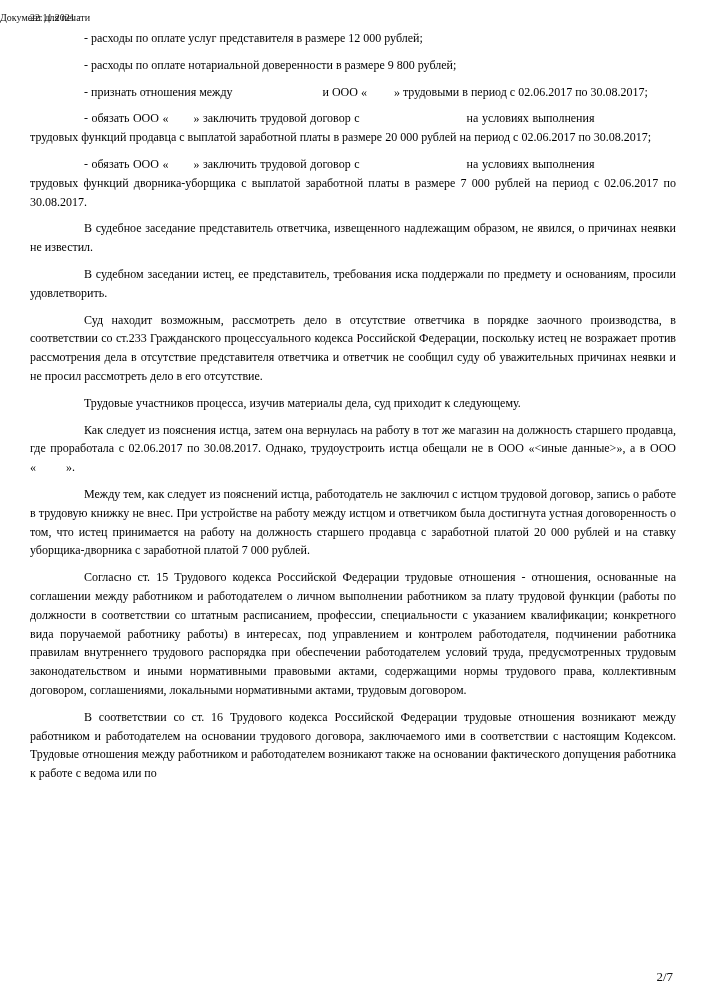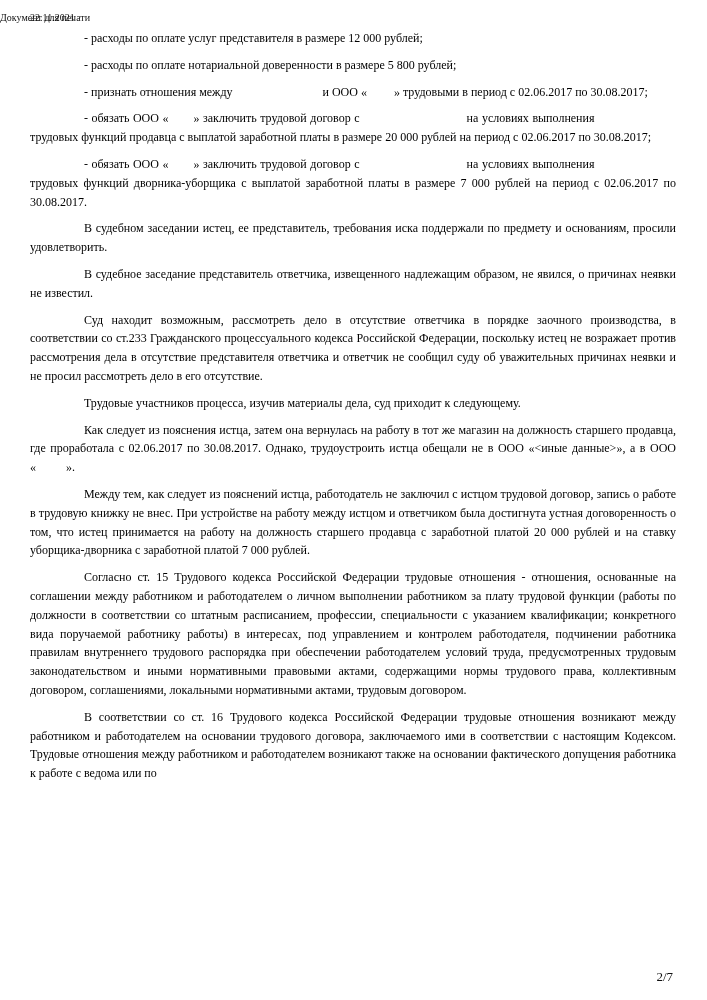--- a/index.html
+++ b/index.html
@@ -69,26 +69,26 @@
 
 <div class="page">
 
   <div class="page-header">
     <span class="print-title">Документ для печати</span>
     <span class="print-date">22.11.2021</span>
   </div>
 
   <div class="doc-body">
     <p>- расходы по оплате услуг представителя в размере 12 000 рублей;</p>
-    <p>- расходы по оплате нотариальной доверенности в размере 5 800 рублей;</p>
+    <p>- расходы по оплате нотариальной доверенности в размере 9 800 рублей;</p>
     <p>- признать отношения между &nbsp;&nbsp;&nbsp;&nbsp;&nbsp;&nbsp;&nbsp;&nbsp;&nbsp;&nbsp;&nbsp;&nbsp;&nbsp;&nbsp;&nbsp;&nbsp;&nbsp;&nbsp;&nbsp;&nbsp;&nbsp;&nbsp;&nbsp;&nbsp;&nbsp;&nbsp;&nbsp;&nbsp; и ООО «&nbsp;&nbsp;&nbsp;&nbsp;&nbsp;&nbsp;&nbsp;&nbsp;&nbsp;» трудовыми в период с 02.06.2017 по 30.08.2017;</p>
     <p>- обязать ООО «&nbsp;&nbsp;&nbsp;&nbsp;&nbsp;&nbsp;&nbsp;» заключить трудовой договор с &nbsp;&nbsp;&nbsp;&nbsp;&nbsp;&nbsp;&nbsp;&nbsp;&nbsp;&nbsp;&nbsp;&nbsp;&nbsp;&nbsp;&nbsp;&nbsp;&nbsp;&nbsp;&nbsp;&nbsp;&nbsp;&nbsp;&nbsp;&nbsp;&nbsp;&nbsp;&nbsp;&nbsp; на условиях выполнения &nbsp;&nbsp;&nbsp;&nbsp;&nbsp;&nbsp;&nbsp;&nbsp;&nbsp;&nbsp;&nbsp;&nbsp;&nbsp;&nbsp;&nbsp;&nbsp;&nbsp;&nbsp;&nbsp;&nbsp;&nbsp;&nbsp; трудовых функций продавца с выплатой заработной платы в размере 20 000 рублей на период с 02.06.2017 по 30.08.2017;</p>
     <p>- обязать ООО «&nbsp;&nbsp;&nbsp;&nbsp;&nbsp;&nbsp;&nbsp;» заключить трудовой договор с &nbsp;&nbsp;&nbsp;&nbsp;&nbsp;&nbsp;&nbsp;&nbsp;&nbsp;&nbsp;&nbsp;&nbsp;&nbsp;&nbsp;&nbsp;&nbsp;&nbsp;&nbsp;&nbsp;&nbsp;&nbsp;&nbsp;&nbsp;&nbsp;&nbsp;&nbsp;&nbsp;&nbsp; на условиях выполнения &nbsp;&nbsp;&nbsp;&nbsp;&nbsp;&nbsp;&nbsp;&nbsp;&nbsp;&nbsp;&nbsp;&nbsp;&nbsp;&nbsp;&nbsp;&nbsp;&nbsp;&nbsp;&nbsp;&nbsp;&nbsp;&nbsp; трудовых функций дворника-уборщика с выплатой заработной платы в размере 7 000 рублей на период с 02.06.2017 по 30.08.2017.</p>
+    <p>В судебное заседание представитель ответчика, извещенного надлежащим образом, не явился, о причинах неявки не известил.</p>
     <p>В судебном заседании истец, ее представитель, требования иска поддержали по предмету и основаниям, просили удовлетворить.</p>
-    <p>В судебное заседание представитель ответчика, извещенного надлежащим образом, не явился, о причинах неявки не известил.</p>
     <p>Суд находит возможным, рассмотреть дело в отсутствие ответчика в порядке заочного производства, в соответствии со ст.233 Гражданского процессуального кодекса Российской Федерации, поскольку истец не возражает против рассмотрения дела в отсутствие представителя ответчика и ответчик не сообщил суду об уважительных причинах неявки и не просил рассмотреть дело в его отсутствие.</p>
     <p>Трудовые участников процесса, изучив материалы дела, суд приходит к следующему.</p>
     <p>Как следует из пояснения истца, затем она вернулась на работу в тот же магазин на должность старшего продавца, где проработала с 02.06.2017 по 30.08.2017. Однако, трудоустроить истца обещали не в ООО «&lt;иные данные&gt;», а в ООО «&nbsp;&nbsp;&nbsp;&nbsp;&nbsp;&nbsp;&nbsp;&nbsp;&nbsp;&nbsp;».</p>
     <p>Между тем, как следует из пояснений истца, работодатель не заключил с истцом трудовой договор, запись о работе в трудовую книжку не внес. При устройстве на работу между истцом и ответчиком была достигнута устная договоренность о том, что истец принимается на работу на должность старшего продавца с заработной платой 20 000 рублей и на ставку уборщика-дворника с заработной платой 7 000 рублей.</p>
     <p>Согласно ст. 15 Трудового кодекса Российской Федерации трудовые отношения - отношения, основанные на соглашении между работником и работодателем о личном выполнении работником за плату трудовой функции (работы по должности в соответствии со штатным расписанием, профессии, специальности с указанием квалификации; конкретного вида поручаемой работнику работы) в интересах, под управлением и контролем работодателя, подчинении работника правилам внутреннего трудового распорядка при обеспечении работодателем условий труда, предусмотренных трудовым законодательством и иными нормативными правовыми актами, содержащими нормы трудового права, коллективным договором, соглашениями, локальными нормативными актами, трудовым договором.</p>
     <p>В соответствии со ст. 16 Трудового кодекса Российской Федерации трудовые отношения возникают между работником и работодателем на основании трудового договора, заключаемого ими в соответствии с настоящим Кодексом. Трудовые отношения между работником и работодателем возникают также на основании фактического допущения работника к работе с ведома или по</p>
   </div>
 
   <div class="page-footer">
     <span>2/7</span>

